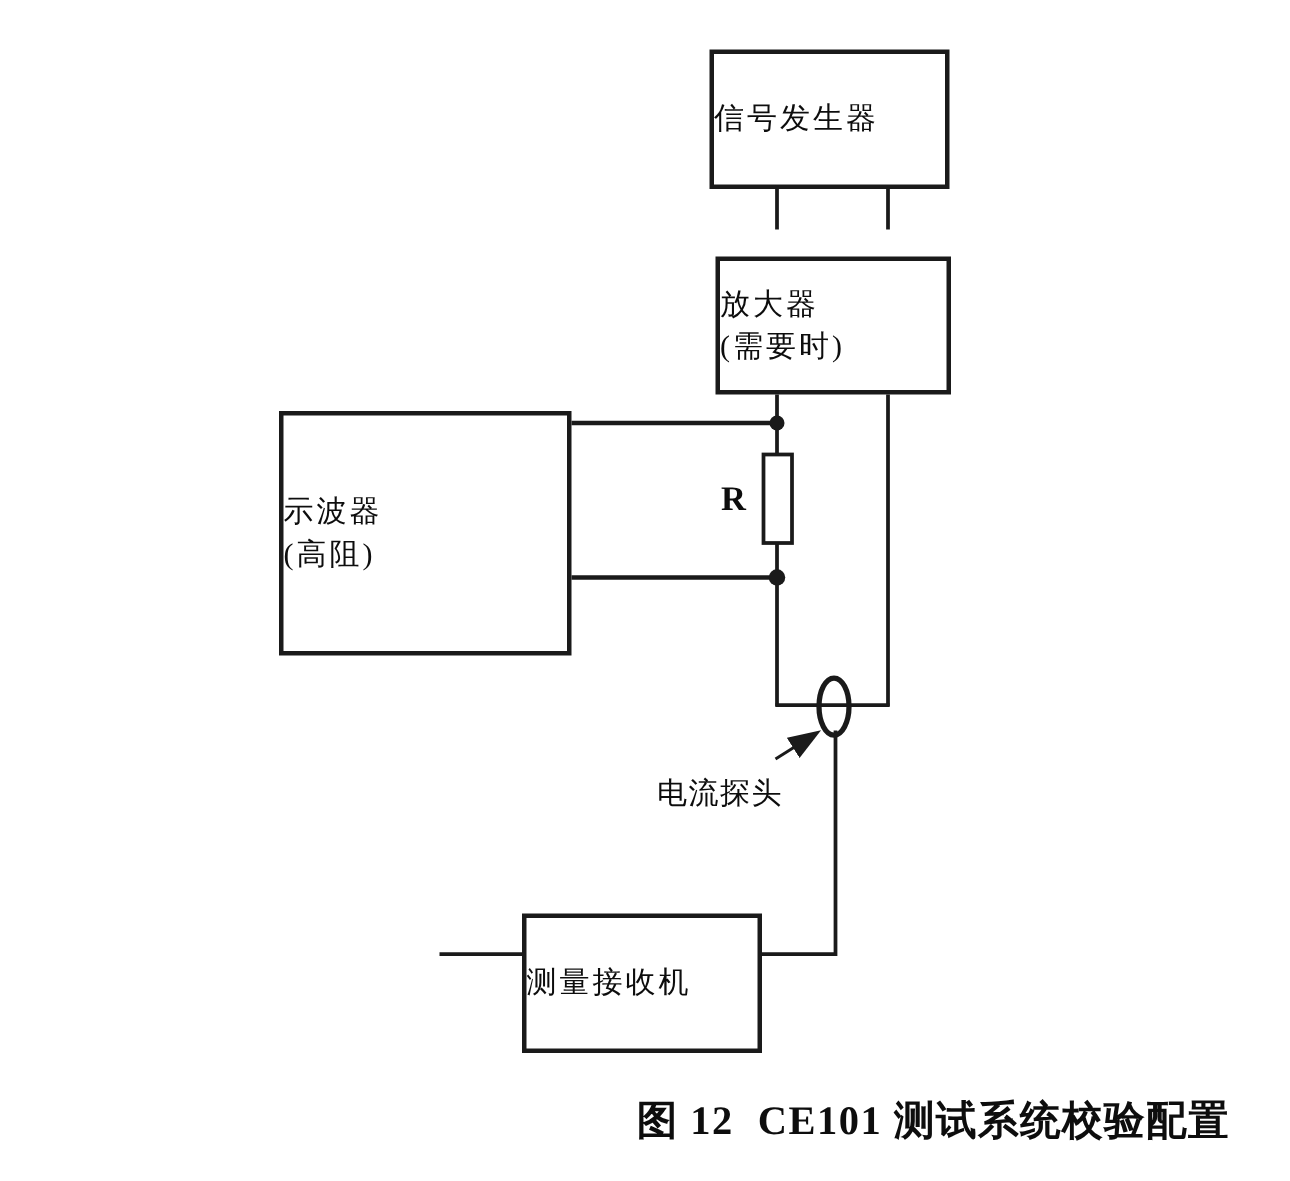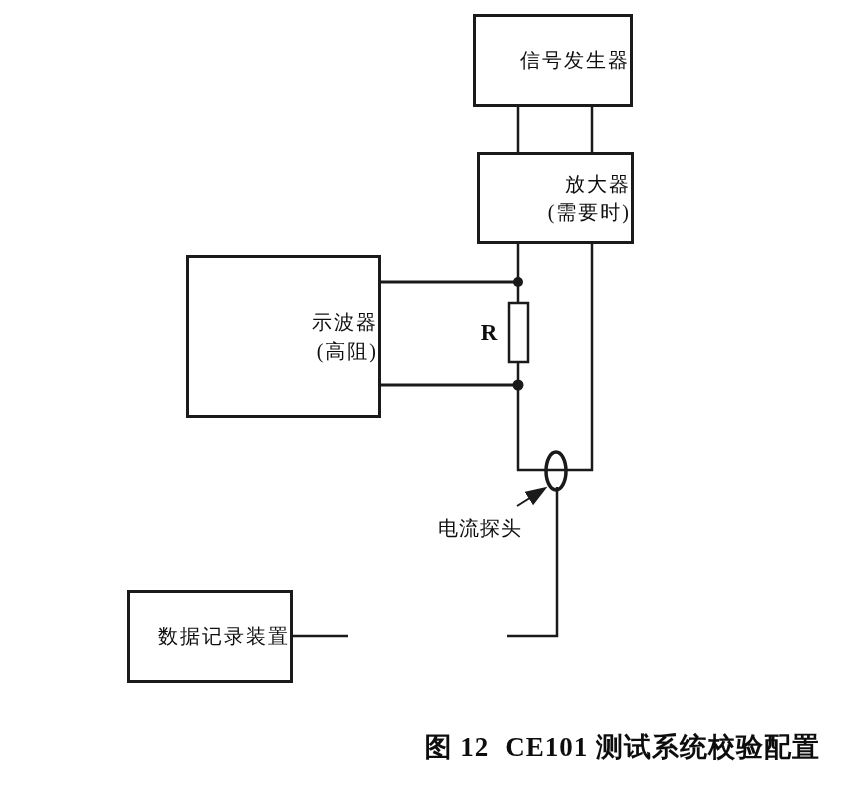--- a/index.html
+++ b/index.html
@@ -21,26 +21,27 @@
     left: 0;
     top: 0;
   }
   .box {
     position: absolute;
     box-sizing: border-box;
     border: 3px solid #1a1a1a;
     background: #ffffff;
     display: flex;
     flex-direction: column;
-    align-items: flex-end;
+    align-items: flex-start;
     justify-content: center;
     text-align: center;
     font-size: 20px;
     line-height: 29px;
     letter-spacing: 2px;
+    margin-top: 19px;
   }
   .box-signal-generator { left: 473px; top: 14px;  width: 160px; height: 93px; }
   .box-amplifier        { left: 477px; top: 152px; width: 157px; height: 92px; line-height: 28px; }
   .box-oscilloscope     { left: 186px; top: 255px; width: 195px; height: 163px; }
   .box-data-recorder    { left: 127px; top: 590px; width: 166px; height: 93px; }
   .box-receiver         { left: 348px; top: 590px; width: 160px; height: 93px; }
   .label {
     position: absolute;
     white-space: nowrap;
   }
@@ -120,24 +121,24 @@
   <div class="box box-amplifier">
     <span>放大器</span>
     <span>(需要时)</span>
   </div>
 
   <div class="box box-oscilloscope">
     <span>示波器</span>
     <span>(高阻)</span>
   </div>
 
-  <div class="box box-data-recorder">
-    <span>数据记录装置</span>
+
+  <div class="box box-receiver">
+    <span>测量接收机</span>
   </div>
-
 
   <div class="label label-resistor">R</div>
 
   <div class="label label-current-probe">电流探头</div>
 
   <div class="caption">
     <span>图 12</span><span class="gap"></span><span>CE101 测试系统校验配置</span>
   </div>
 
 </div>

